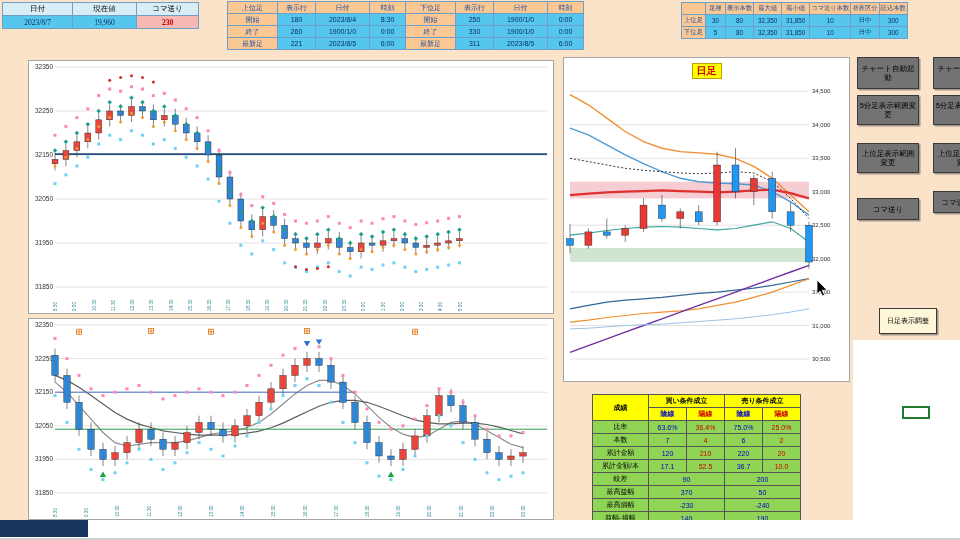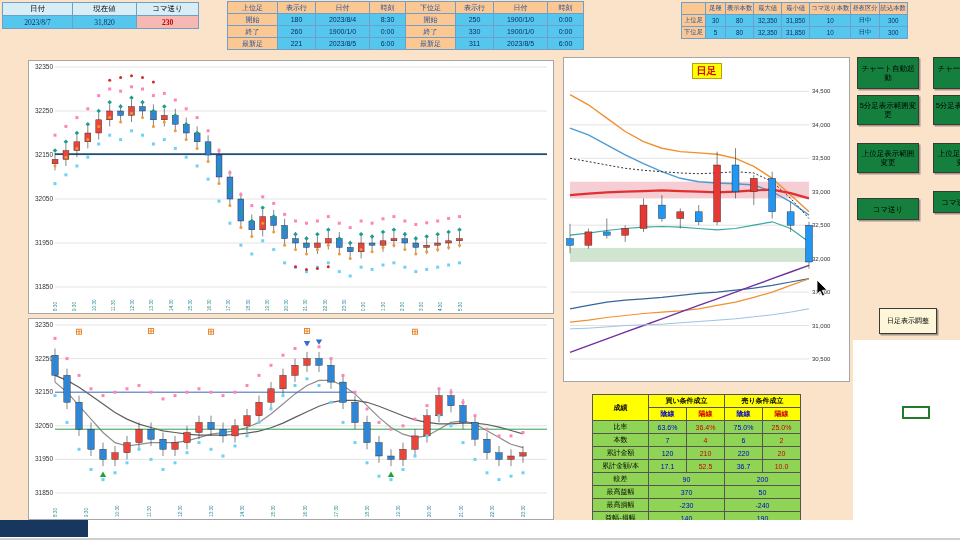--- a/index.html
+++ b/index.html
@@ -19,21 +19,21 @@
   #range-table th,#settings-table th,
   td.lab{background:#fbc894;color:#1f4e9c;}
   td.cyan{background:#55c7ef;color:#0a2a5c;}
   td.gap{background:#f6b8b2;color:#c00000;font-weight:bold;margin-top:37px;}
 
   #fullscreen-btn{position:absolute;left:632px;top:6px;width:46px;height:42px;background:#ffffff;
     border:1px solid #8899aa;color:#1f4e9c;font-weight:bold;font-size:9.5px;display:flex;
     align-items:center;justify-content:center;text-align:center;box-shadow:1px 1px 1px rgba(0,0,0,.3);
     cursor:pointer;line-height:1.2;}
 
-  .sb{position:absolute;width:62px;background:#15803d;border:1px solid #3a3a3a;box-sizing:border-box;
+  .sb{position:absolute;width:62px;background:#737373;border:1px solid #3a3a3a;box-sizing:border-box;
     box-shadow:1.5px 1.5px 0 rgba(60,60,60,.45);font-size:7.5px;line-height:1.2;display:flex;
     align-items:center;justify-content:center;text-align:center;padding:1px;cursor:pointer;}
   .sb.yellow{background:#fdf6d8;font-size:7px;}
 
   .panel{position:absolute;background:#ffffff;border:1px solid #a6a6a6;box-sizing:border-box;}
   #panelA{left:28px;top:60px;width:526px;height:254px;}
   #panelB{left:28px;top:318px;width:526px;height:202px;}
   #panelC{left:563px;top:57px;width:287px;height:325px;}
   #daily-title{position:absolute;left:50%;transform:translateX(-50%);top:5px;background:#ffff00;
     border:1px solid #bfa000;color:#d40000;font-size:10px;font-weight:bold;padding:0 4px;z-index:3;}
@@ -66,21 +66,21 @@
         <col style="width:62px">
       </colgroup>
       <tbody>
         <tr>
           <th>日付</th>
           <th>現在値</th>
           <th>コマ送り</th>
         </tr>
         <tr>
           <td class="cyan">2023/8/7</td>
-          <td class="cyan">31,820</td>
+          <td class="cyan">19,960</td>
           <td class="gap">230</td>
         </tr>
       </tbody>
     </table>
   <table id="range-table" class="datatable">
       <colgroup>
         <col style="width:50px">
         <col style="width:38px">
         <col style="width:54px">
         <col style="width:36px">

